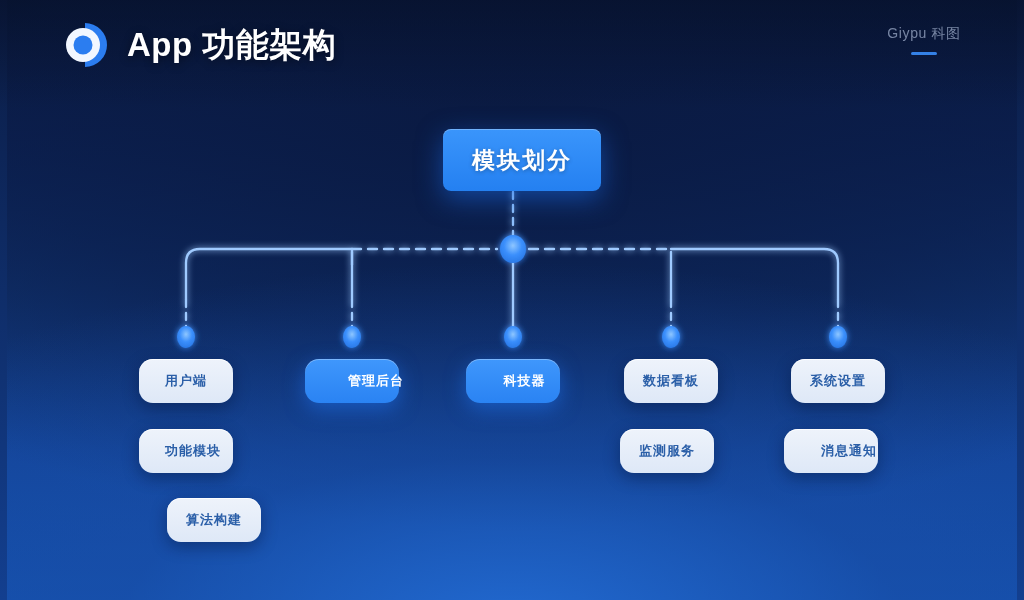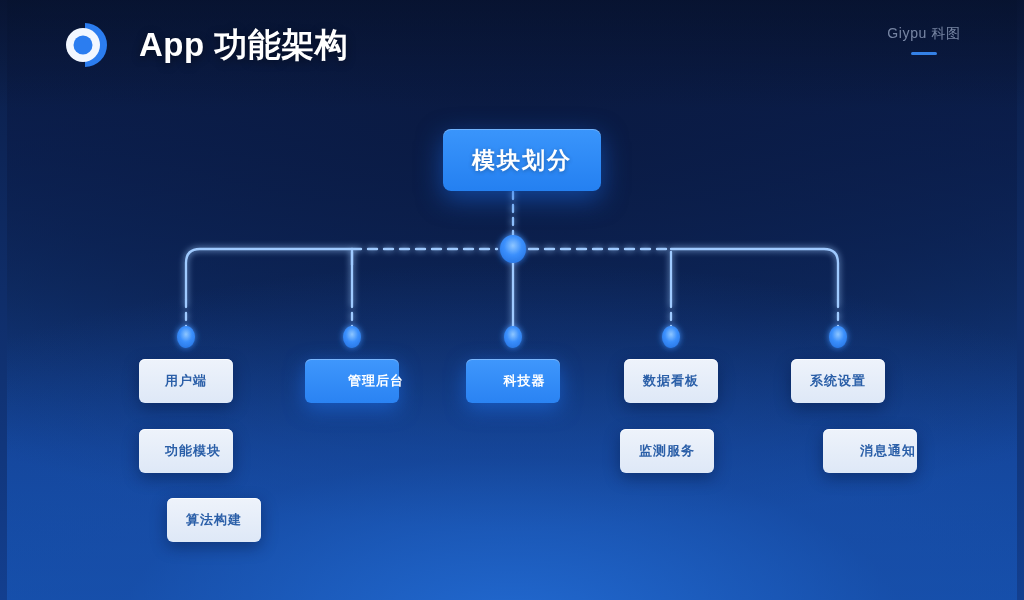--- a/index.html
+++ b/index.html
@@ -25,21 +25,21 @@
     pointer-events:none;
   }
   .edge-l,.edge-r{
     position:absolute; top:0; bottom:0; width:7px;
     background:linear-gradient(180deg,#0b1c44,#133f8f);
   }
   .edge-l{left:0;} .edge-r{right:0;}
 
   
   .header { position:absolute; left:0; top:0; width:1024px; height:96px; z-index:6; }
-  .brand { position:absolute; left:60px; top:20px; display:flex; align-items:center; gap:29px; }
+  .brand { position:absolute; left:60px; top:20px; display:flex; align-items:center; gap:17px; }
   .logo { width:50px; height:50px; position:relative; }
   .title {
     font-size:33px; font-weight:bold; color:#ffffff; letter-spacing:.5px;
     text-shadow:0 2px 10px rgba(0,0,0,.45); white-space:nowrap;
   }
   .wm { position:absolute; right:40px; top:25px; text-align:center; width:120px; }
   .wm-text {
     font-size:14px; color:#b9c8e4; opacity:.62; letter-spacing:.6px;
     filter:blur(.45px); white-space:nowrap;
   }
@@ -47,21 +47,21 @@
     margin:9px auto 0; width:26px; height:3px; border-radius:2px;
     background:#3a8dfa; opacity:.9;
   }
 
   
   .diagram { position:absolute; left:0; top:0; width:1024px; height:600px; z-index:4; }
   svg.wires { position:absolute; left:0; top:0; width:1024px; height:600px; }
 
   .node {
     position:absolute; display:flex; align-items:center; justify-content:center;
-    border-radius:6px; white-space:nowrap; z-index:5;
+    border-radius:14px; white-space:nowrap; z-index:5;
   }
   .node .ntext { filter:blur(.5px); }
 
   .node.root {
     width:158px; height:62px; border-radius:8px;
     background:linear-gradient(180deg,#3a95fb 0%,#2480f1 100%);
     box-shadow:0 8px 26px rgba(26,104,224,.55), inset 0 1px 0 rgba(255,255,255,.28);
   }
   .node.root .ntext {
     font-size:23px; font-weight:bold; color:#ffffff; letter-spacing:2px;
@@ -177,21 +177,21 @@
     <div class="node leaf pale" style="left:791px; top:359px;">
       <span class="ntext">系统设置</span>
     </div>
 
     <div class="node leaf pale" style="left:139px; top:429px;padding-left:14px;">
       <span class="ntext">功能模块</span>
     </div>
     <div class="node leaf pale" style="left:620px; top:429px;">
       <span class="ntext">监测服务</span>
     </div>
-    <div class="node leaf pale" style="left:823px; top:429px;padding-left:36px;">
+    <div class="node leaf pale" style="left:784px; top:429px;padding-left:36px;">
       <span class="ntext">消息通知</span>
     </div>
 
     <div class="node leaf pale" style="left:139px; top:498px;margin-left:28px;">
       <span class="ntext">算法构建</span>
     </div>
 
   </div>
 </div>
 

